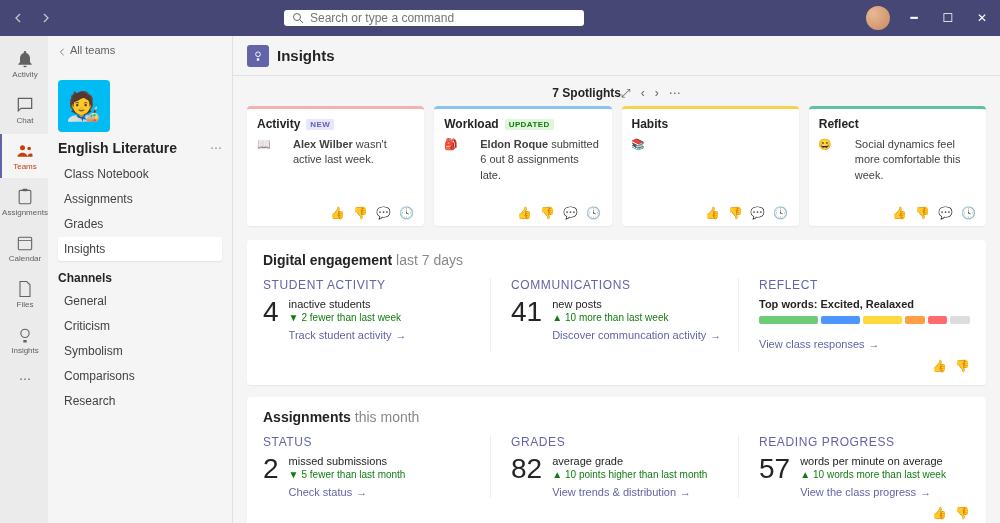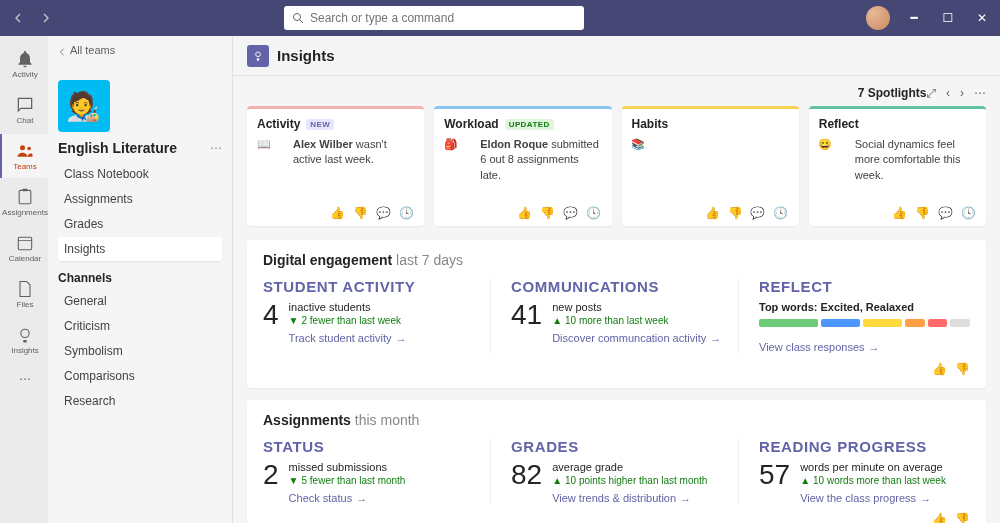--- a/index.html
+++ b/index.html
@@ -1,19 +1,19 @@
 <!DOCTYPE html>
 <html><head>
 <meta charset="utf-8">
 <style>
 *{box-sizing:border-box;margin:0;padding:0;font-family:"Segoe UI",Arial,sans-serif}
 body{width:1000px;height:523px;overflow:hidden;background:#f0f0f0;font-size:12px;color:#242424}
 .titlebar{height:36px;background:#464775;display:flex;align-items:center;padding:0 8px;gap:8px}
 .nav-arrow{width:20px;height:20px;display:flex;align-items:center;justify-content:center;color:#c8c6c4;cursor:pointer}
-.searchbox{flex:0 0 300px;margin-left:220px;height:24px;background:#fff;border-radius:3px;display:flex;align-items:center;padding:0 8px;gap:6px}
+.searchbox{flex:0 0 300px;margin-left:220px;height:16px;background:#fff;border-radius:3px;display:flex;align-items:center;padding:0 8px;gap:6px}
 .searchbox input{border:none;outline:none;flex:1;font-size:12px}
 .titlebar-right{margin-left:auto;display:flex;align-items:center;gap:14px}
 .avatar{width:24px;height:24px;border-radius:50%;background:radial-gradient(circle at 30% 30%,#e8b896,#c98a5e)}
 .win-btn{width:20px;height:20px;color:#fff;display:flex;align-items:center;justify-content:center;cursor:pointer}
 .app{display:flex;height:487px}
 .rail{width:48px;background:#ebebeb;display:flex;flex-direction:column;align-items:center;padding-top:6px;gap:2px}
 .rail-item{width:48px;height:44px;display:flex;flex-direction:column;align-items:center;justify-content:center;gap:1px;cursor:pointer;color:#616161;border-left:2px solid transparent}
 .rail-item.active{border-left-color:#6264a7;color:#c2410c;background:#f5f5f5}
 .rail-item .lbl{font-size:8px}
 .rail-icon{width:20px;height:20px}
@@ -24,41 +24,41 @@
 .team-name h2{font-size:14px;font-weight:700}
 .nav-list{list-style:none}
 .nav-list li{padding:5px 6px;font-size:12px;color:#424242;cursor:pointer;border-radius:3px;margin-bottom:1px}
 .nav-list li.sel{background:#fff;box-shadow:0 1px 2px rgba(0,0,0,.08)}
 .section-hdr{font-weight:700;font-size:12px;margin:10px 0 4px}
 .main{flex:1;display:flex;flex-direction:column;background:#f5f5f5;overflow:hidden}
 .main-hdr{height:40px;display:flex;align-items:center;gap:8px;padding:0 14px;border-bottom:1px solid #e1e1e1;background:#f5f5f5}
 .main-hdr .cube{width:22px;height:22px;background:#6264a7;border-radius:3px;display:flex;align-items:center;justify-content:center;color:#fff}
 .main-hdr h1{font-size:15px;font-weight:600}
 .content{flex:1;overflow-y:auto;padding:10px 14px}
-.spot-row{display:flex;align-items:center;justify-content:flex-end;margin-bottom:6px}
+.spot-row{display:flex;align-items:center;justify-content:center;margin-bottom:6px}
 .spot-row .label{font-size:12px;font-weight:600}
 .spot-ctrl{display:flex;align-items:center;gap:10px;color:#616161}
 .spot-ctrl span{cursor:pointer}
 .cards{display:flex;gap:10px;margin-bottom:14px}
 .card{flex:1;background:#fff;border-radius:4px;border-top:3px solid;padding:8px 10px 6px;box-shadow:0 1px 2px rgba(0,0,0,.06);display:flex;flex-direction:column;min-height:120px}
 .card .ttl{font-size:12px;font-weight:600;display:flex;align-items:center;gap:6px;margin-bottom:6px}
 .badge{font-size:8px;font-weight:700;padding:1px 4px;border-radius:2px;letter-spacing:.4px}
 .badge.new{background:#e8e6ff;color:#6264a7}
 .badge.upd{background:#dff6dd;color:#107c10}
 .card-body{display:flex;gap:8px;font-size:11px;color:#424242;line-height:1.4}
 .card-ico{width:28px;height:28px;flex-shrink:0}
 .card-foot{margin-top:auto;display:flex;justify-content:flex-end;gap:8px;color:#a1a1a1;font-size:12px}
 .card-foot span{cursor:pointer}
 .panel{background:#fff;border-radius:4px;padding:12px 16px;margin-bottom:12px;box-shadow:0 1px 2px rgba(0,0,0,.06)}
 .panel-title{font-size:14px;margin-bottom:10px}
 .panel-title .sub{color:#888;font-weight:400}
 .cols{display:flex;gap:20px}
 .col{flex:1;border-right:1px solid #eee;padding-right:16px}
 .col:last-child{border-right:none;padding-right:0}
-.col-hd{font-size:15px;font-weight:700;color:#6264a7;letter-spacing:.6px;text-transform:uppercase;margin-bottom:6px}
+.col-hd{font-size:12px;font-weight:400;color:#6264a7;letter-spacing:.6px;text-transform:uppercase;margin-bottom:6px}
 .stat{display:flex;align-items:flex-start;gap:10px}
 .bignum{font-size:28px;font-weight:300;line-height:1}
 .stat-txt{font-size:11px}
 .delta{color:#107c10;font-size:10px;display:flex;align-items:center;gap:3px;margin-top:2px}
 .delta.down{color:#107c10}
 .link{color:#6264a7;font-size:11px;cursor:pointer;display:inline-flex;align-items:center;gap:4px;margin-top:6px}
 .reflect-words{font-size:11px;font-weight:600;margin-bottom:6px}
 .bars{display:flex;gap:3px;height:8px;margin-bottom:8px}
 .bars div{height:100%;border-radius:2px}
 .panel-foot{display:flex;justify-content:flex-end;gap:8px;color:#a1a1a1;margin-top:8px}

